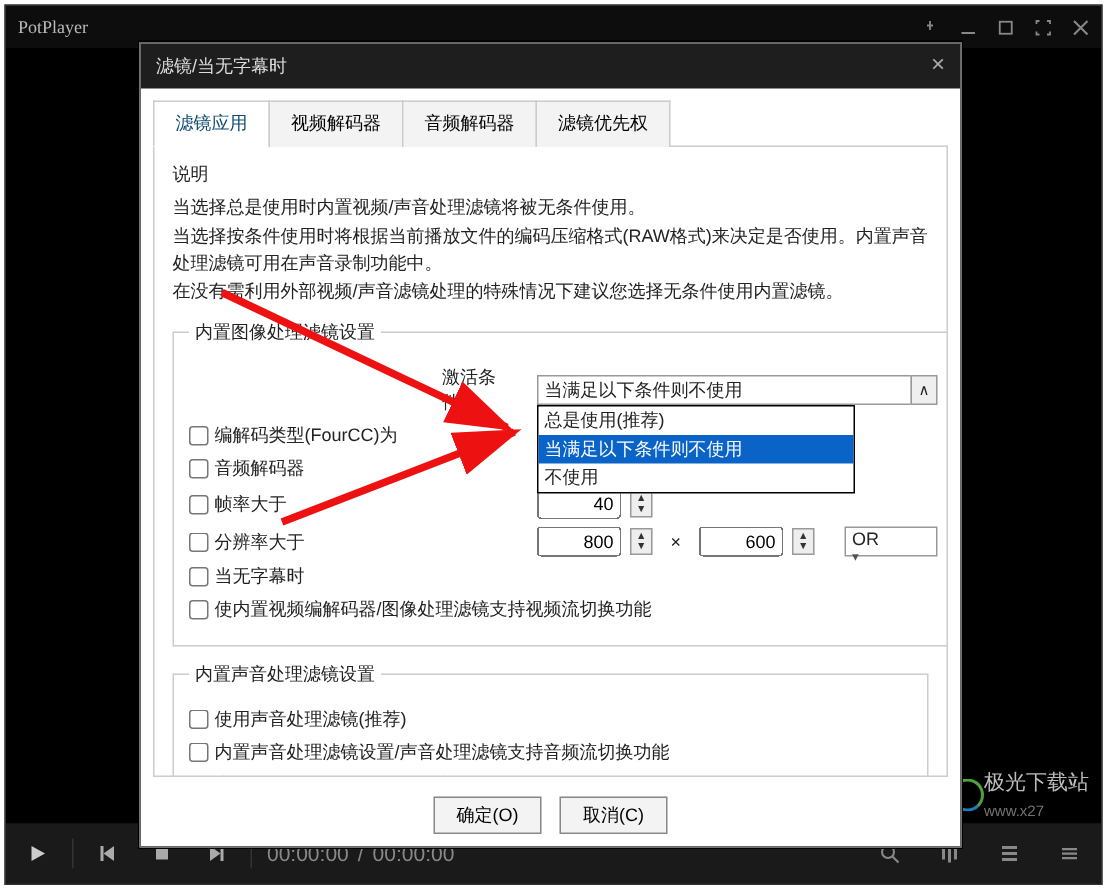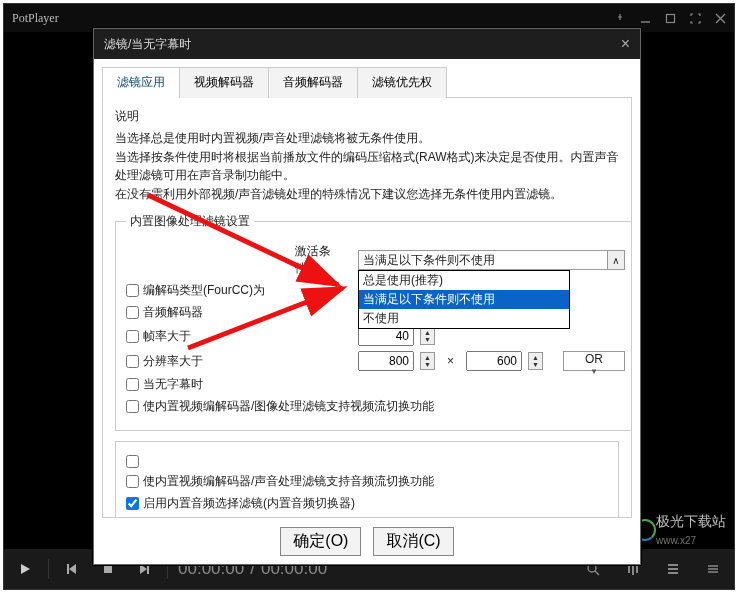--- a/index.html
+++ b/index.html
@@ -8,21 +8,21 @@
   
   .app-window { position: absolute; left: 3px; top: 3px; width: 732px; height: 587px; background: #1a1a1a; border: 1px solid #333; }
   .app-titlebar { height: 28px; background: #0d0d0d; display: flex; align-items: center; padding: 0 8px; color: #bbb; font-size: 12px; }
   .app-title { flex: 1; font-family: Liberation Serif, serif; }
   .titlebar-icons { display: flex; gap: 14px; align-items: center; }
   .tb-icon { width: 11px; height: 11px; display: flex; align-items: center; justify-content: center; cursor: pointer; }
 
   .app-body { position: absolute; left: 0; top: 28px; right: 0; bottom: 40px; background: #000; }
 
   
-  .player-bar { position: absolute; left: 0; right: 0; bottom: 0; height: 40px; background: #1a1a1a; display: flex; align-items: center; padding: 0 8px; gap: 10px; color: #888; font-size: 17px; }
+  .player-bar { position: absolute; left: 0; right: 0; bottom: 0; height: 40px; background: #1a1a1a; display: flex; align-items: center; padding: 0 8px; gap: 10px; color: #888; font-size: 14px; }
   .pb-btn { width: 26px; height: 26px; display: flex; align-items: center; justify-content: center; cursor: pointer; }
   .pb-sep { width: 1px; height: 20px; background: #333; }
   .pb-time { display: flex; gap: 6px; }
   .pb-spacer { flex: 1; }
   .pb-right { display: flex; align-items: center; gap: 14px; }
 
   
   .watermark { position: absolute; right: 8px; bottom: 42px; color: #bbb; font-size: 14px; display: flex; align-items: center; gap: 0; opacity: 0.85; z-index: 2; }
   .watermark .circ { width: 22px; height: 22px; border: 2px solid #5fbf4a; border-radius: 50%; border-left-color: #2b8fd6; border-bottom-color: #2b8fd6; display: inline-block; }
 
@@ -46,32 +46,32 @@
   fieldset { border: 1px solid #ccc; padding: 8px 10px 10px; margin-bottom: 10px; }
   legend { padding: 0 4px; font-size: 12px; }
 
   .row { display: flex; align-items: center; margin: 5px 0; gap: 6px; font-size: 12px; }
   .row label { display: flex; align-items: center; gap: 4px; }
   .row .label-col { width: 170px; display: flex; gap: 4px;}
   input[type="checkbox"] { width: 13px; height: 13px; }
   input[type="text"].num { width: 56px; font-size: 12px; padding: 1px 3px; text-align: right; }
   .spin { width: 15px; height: 18px; border: 1px solid #999; background: #eee; display: flex; flex-direction: column; justify-content: center; align-items:center; font-size:7px; line-height:7px; color:#333; }
   .x { margin: 0 6px; }
-  .sel { width: 62px; height: 20px; border: 1px solid #999; padding: 0 4px; font-size: 12px; display:flex; align-items:center; justify-content:space-between; background:#fff;flex-direction:column; }
+  .sel { width: 62px; height: 20px; border: 1px solid #999; padding: 0 4px; font-size: 12px; display:flex; align-items:flex-start; justify-content:space-between; background:#fff;flex-direction:column; }
   .sel .arr { font-size: 9px; color:#555; }
 
   .combo { position: relative; }
   .combo-field { width: 250px; height: 20px; border: 1px solid #999; padding: 0 4px; font-size: 12px; display:flex; align-items:center; background:#fff; }
   .combo-btn { width: 18px; height: 20px; border: 1px solid #999; background:#efefef; display:flex; align-items:center; justify-content:center; font-size:10px; margin-left:-1px; cursor:pointer;}
   .combo-drop { position: absolute; left: 0; top: 20px; width: 212px; border: 1px solid #000; background:#fff; z-index: 50; }
   .combo-item { padding: 1px 4px; font-size: 12px; cursor: pointer; }
   .combo-item.sel-item { background: #0a64c8; color: #fff; }
 
   .dlg-footer { position: absolute; left: 0; right: 0; bottom: 8px; display: flex; justify-content: center; gap: 12px; }
-  .btn { min-width: 72px; padding: 3px 12px; font-size: 16px; border: 1px solid #888; background: #f3f3f3; cursor: pointer; }
+  .btn { min-width: 72px; padding: 3px 12px; font-size: 12px; border: 1px solid #888; background: #f3f3f3; cursor: pointer; }
 
   
   .arrow { position: absolute; pointer-events: none; z-index: 60; }
 
 </style>
 </head>
 <body>
 
 <div class="app-window">
   <div class="app-titlebar">
@@ -263,29 +263,31 @@
         </div>
         <div class="row">
           <label>
               <input type="checkbox" style="">
               <span>使内置视频编解码器/图像处理滤镜支持视频流切换功能</span>
             </label>
         </div>
       </fieldset>
 
       <fieldset>
+        <legend>内置声音处理滤镜设置</legend>
         <div class="row">
             <label>
               <input type="checkbox" style="">
+              <span>使用声音处理滤镜(推荐)</span>
             </label>
           </div>
         <div class="row">
             <label>
               <input type="checkbox" style="">
-              <span>使内置视频编解码器/声音处理滤镜支持音频流切换功能</span>
+              <span>内置声音处理滤镜设置/声音处理滤镜支持音频流切换功能</span>
             </label>
           </div>
         <div class="row">
             <label>
               <input type="checkbox" checked="" style="">
               <span>启用内置音频选择滤镜(内置音频切换器)</span>
             </label>
           </div>
       </fieldset>
 

